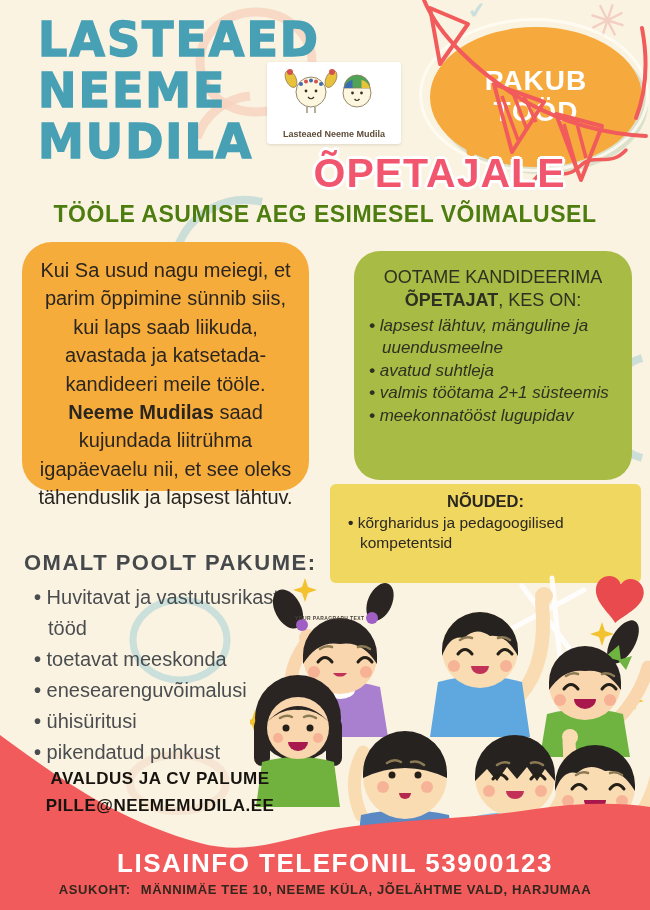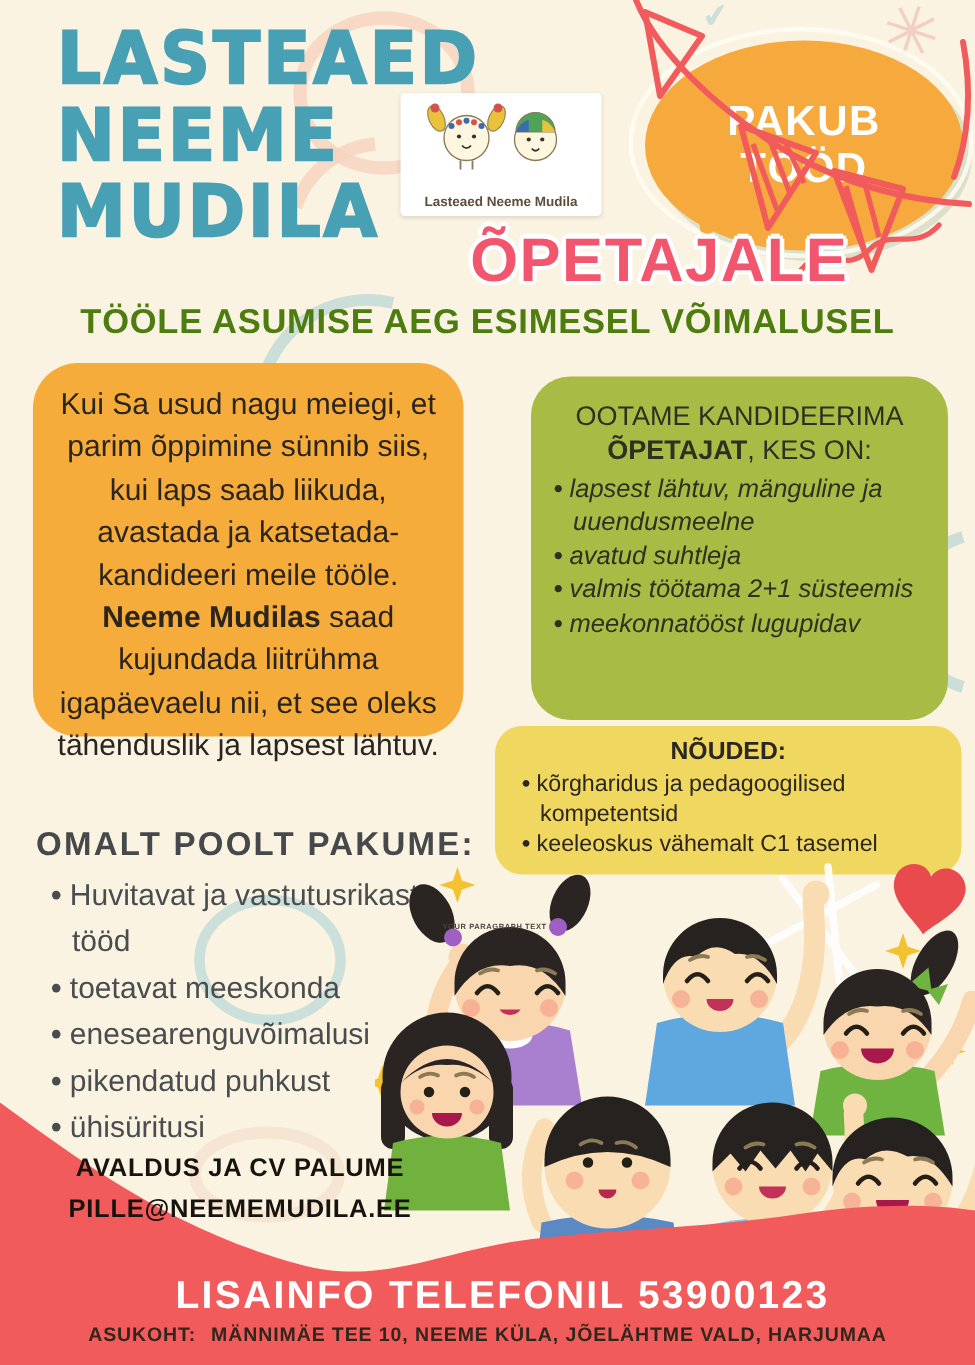--- a/index.html
+++ b/index.html
@@ -42,21 +42,21 @@
   
   .intro-box{left:22px;top:242px;width:287px;height:249px;background:#F6AC3B;border-radius:30px;
     z-index:8;box-sizing:border-box;padding:14px 13px;display:flex;}
   .intro-box p{margin:0;font-size:20px;line-height:1.42;text-align:center;color:#2B2520;}
   .cand-box{left:354px;top:251px;width:278px;height:229px;background:#A8BB44;border-radius:26px;
     z-index:8;box-sizing:border-box;padding:15px 12px 12px 12px;color:#2E3122;}
   .cand-head{text-align:center;font-size:18px;line-height:1.25;margin-bottom:4px;}
   .cand-box ul,.req-box ul,.offer-list{list-style:none;margin:0;padding:0;}
   .cand-box li{font-size:17px;line-height:1.32;padding-left:16px;text-indent:-13px;color:#2E3122;font-style:italic;}
   .cand-box li::before,.req-box li::before,.offer-list li::before{content:"• ";font-weight:bold;}
-  .req-box{left:330px;top:484px;width:311px;height:99px;background:#F0D75F;border-radius:18px;
+  .req-box{left:330px;top:484px;width:311px;height:99px;background:#F0D75F;border-radius:6px;
     z-index:8;box-sizing:border-box;padding:8px 16px;color:#2B2722;}
   .req-head{text-align:center;font-size:16.5px;font-weight:bold;margin-bottom:2px;}
   .req-box li{font-size:15.5px;line-height:1.3;padding-left:14px;text-indent:-12px;}
   
   .offer-head{left:12px;top:538px;margin:12px;z-index:8;font-size:22px;font-weight:bold;
     letter-spacing:1.5px;color:#46494B;}
   .offer-list{left:32px;top:582px;width:252px;z-index:8;}
   .offer-list li{font-size:20px;line-height:1.55;color:#4A4D4F;padding-left:16px;text-indent:-14px;}
   .tiny-ph{left:295px;top:615px;z-index:12;font-size:5px;color:#4A443C;letter-spacing:.4px;font-weight:bold;}
   
@@ -162,31 +162,30 @@
         <li>avatud suhtleja</li>
         <li>valmis töötama 2+1 süsteemis</li>
         <li>meekonnatööst lugupidav</li>
       </ul>
   </div>
 
   <div class="abs req-box">
     <div class="req-head">NÕUDED:</div>
     <ul>
         <li>kõrgharidus ja pedagoogilised kompetentsid</li>
-        <li>keeleoskus vähemalt C1 tasemel</li>
       </ul>
   </div>
 
   <h2 class="abs offer-head">OMALT POOLT PAKUME:</h2>
   <ul class="abs offer-list">
       <li>Huvitavat ja vastutusrikast tööd</li>
       <li>toetavat meeskonda</li>
       <li>enesearenguvõimalusi</li>
+      <li>ühisüritusi</li>
       <li>pikendatud puhkust</li>
-      <li>ühisüritusi</li>
     </ul>
 
   <svg class="abs kids" viewBox="0 0 400 300">
 
     <path d="M252,62 L334,18 M272,14 L322,80 M302,6 L310,86" stroke="#FFFFFF" stroke-width="5" stroke-linecap="round" opacity="0.9"></path>
 
     <g transform="translate(348,2) rotate(8)">
       <path d="M0,14 C0,0 18,-5 24,7 C30,-5 48,0 48,14 C48,28 30,38 24,46 C18,38 0,28 0,14 Z" fill="#E84A4E"></path>
     </g>
 

